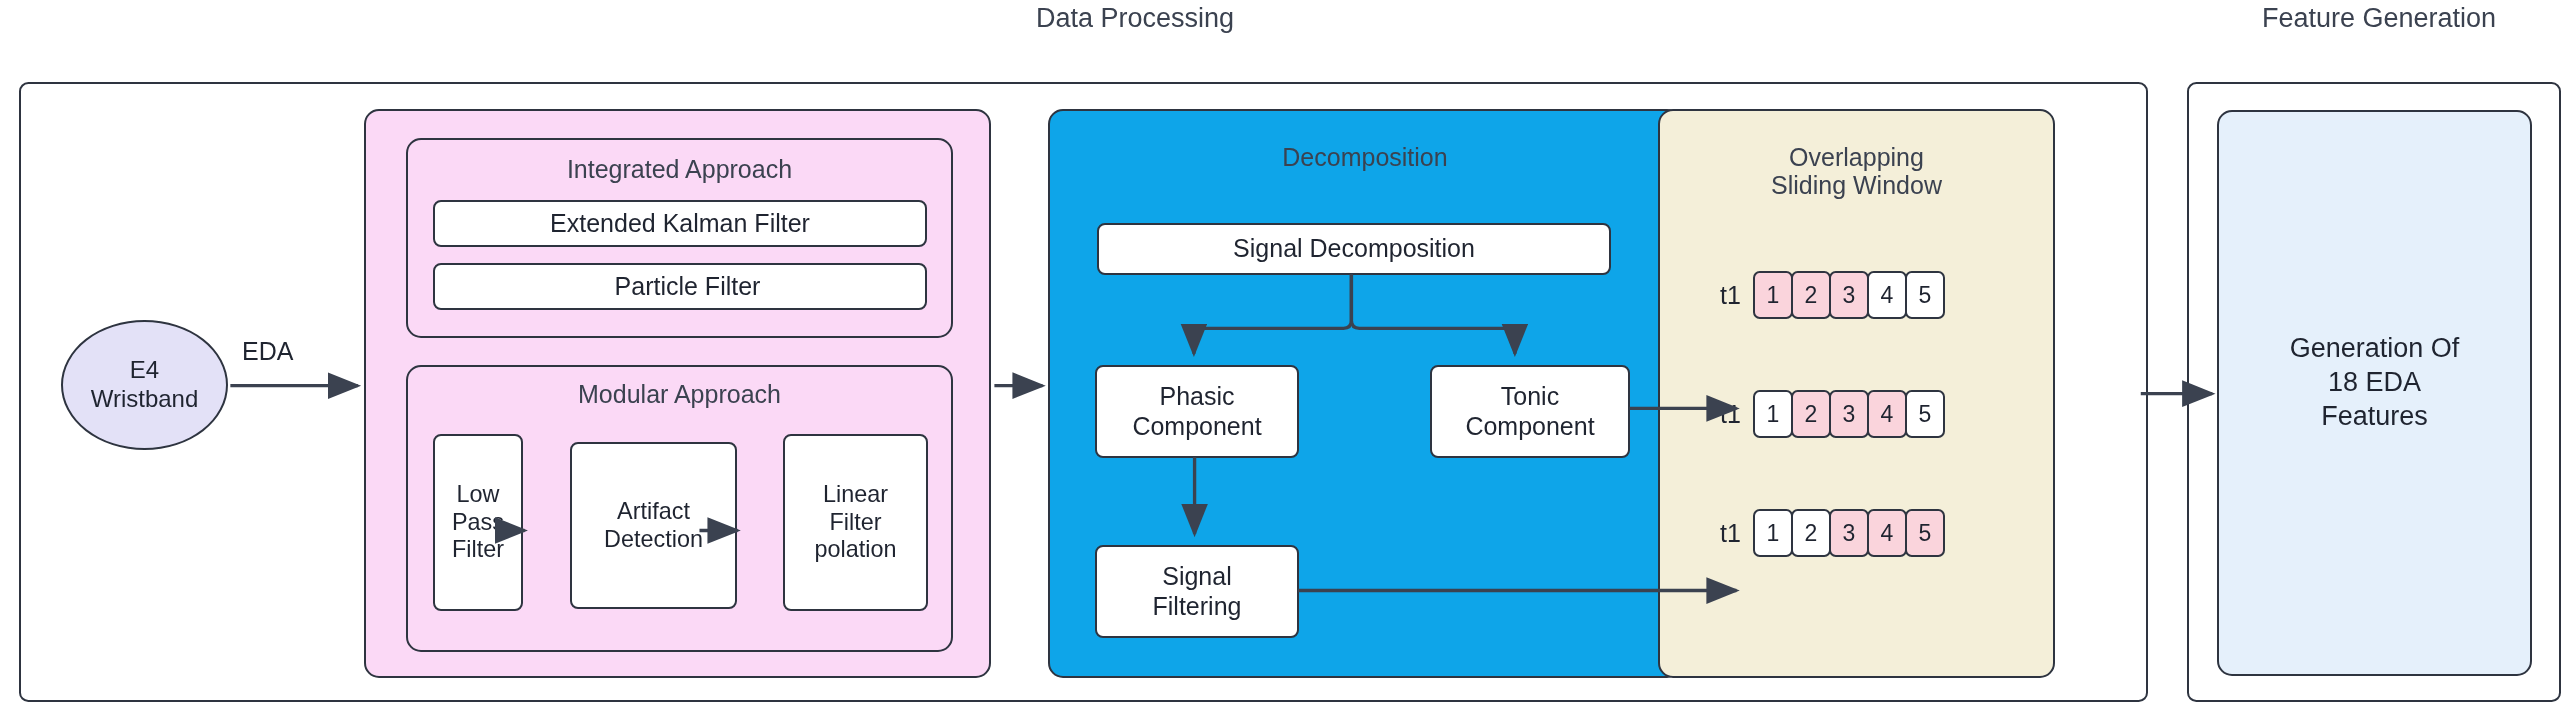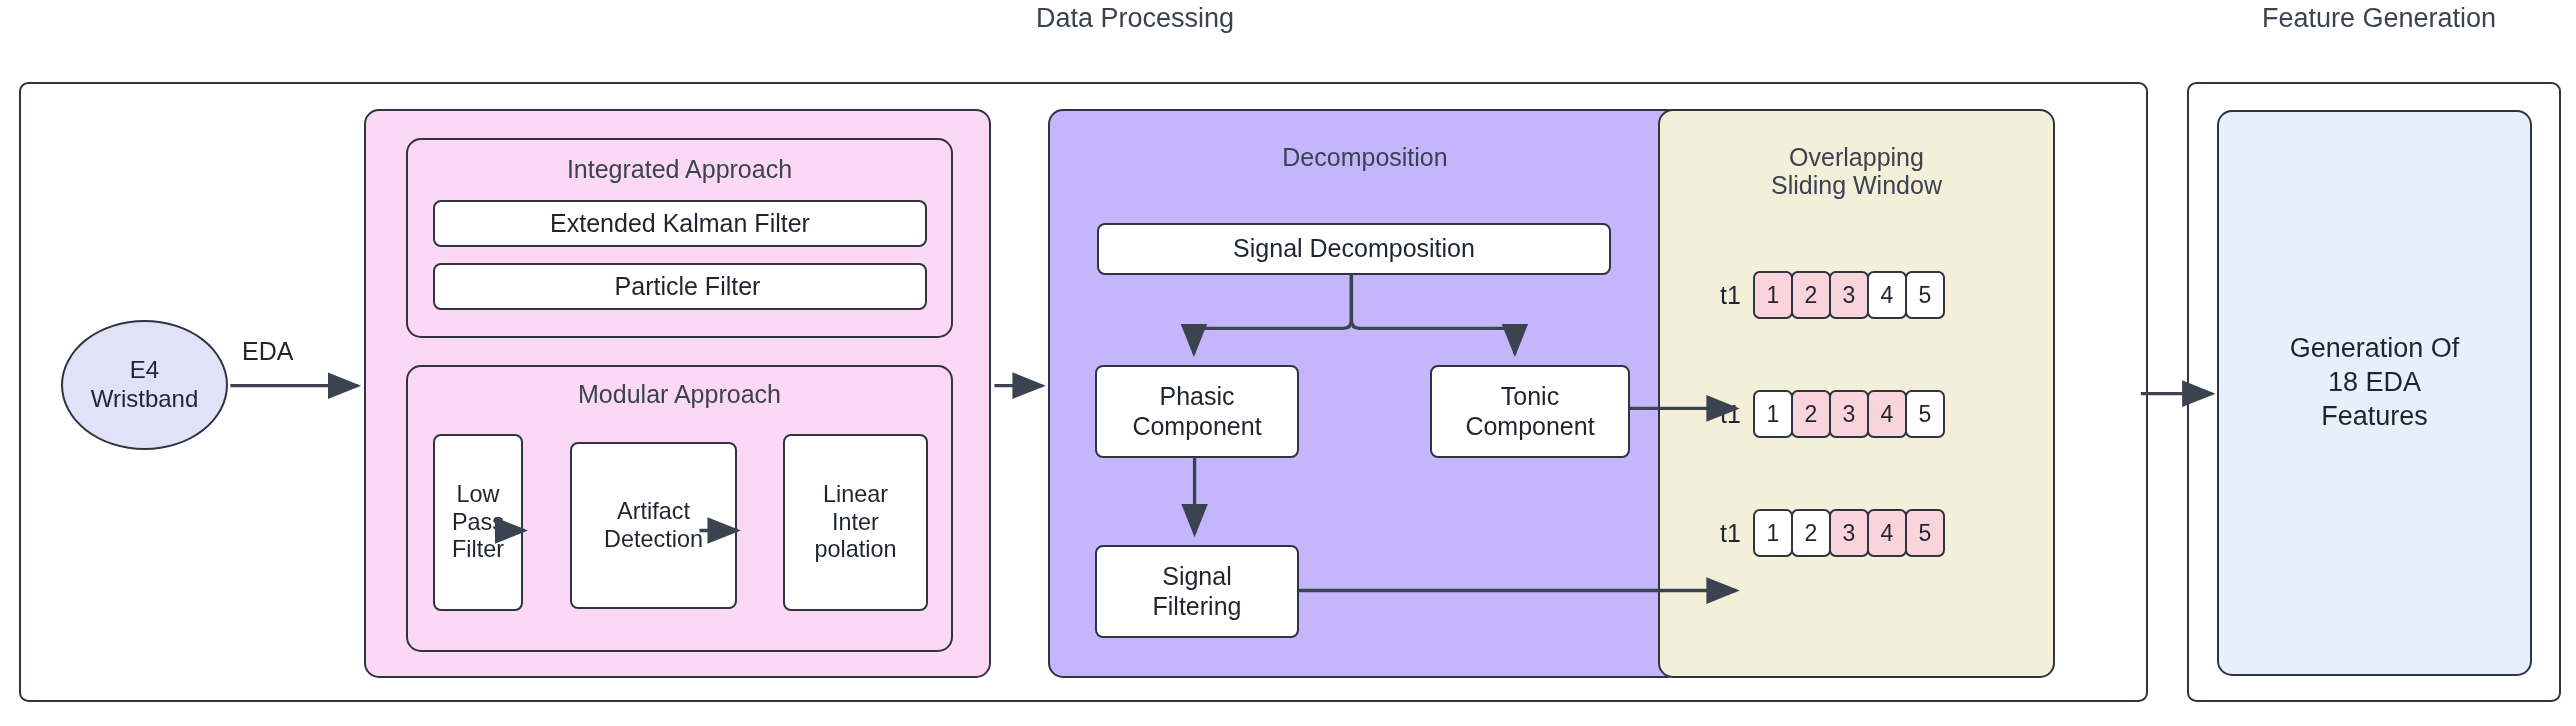--- a/index.html
+++ b/index.html
@@ -35,21 +35,21 @@
     border-radius: 9.3px;
     background: #ffffff;
   }
 
   
   .panel {
     border: 2.7px solid #2e3440;
     border-radius: 15px;
   }
   .panel.pink   { background: #fbd9f6; }
-  .panel.green  { background: #c4b5fd; }
+  .panel.green  { background: #0ea5e9; }
   .panel.beige  { background: #f4efd9; }
   .panel.blue   { background: #e5f0fb; padding-left: 20px; }
 
   .panel-title {
     position: absolute;
     left: 0; right: 0;
     text-align: center;
     font-size: 25px;
     color: #3b4250;
     line-height: 1.12;
@@ -148,21 +148,21 @@
     </div>
 
     <div class="abs panel pink" style="left:40px; top:254px; width:547px; height:287px;">
       <div class="panel-title" style="top:13.3px;">Modular Approach</div>
       <div class="abs node small" style="left:25px; top:67px; width:90px; height:177px;">Low
 Pass
 Filter</div>
       <div class="abs node small" style="left:162px; top:75px; width:167px; height:167px;">Artifact
 Detection</div>
       <div class="abs node small" style="left:375px; top:67px; width:145px; height:177px;">Linear
-Inter
+Filter
 polation</div>
     </div>
   </div>
 
   <div class="abs panel green" style="left:1048px; top:109px; width:634px; height:569px;">
     <div class="panel-title" style="top:32px;">Decomposition</div>
     <div class="abs node" style="left:47px; top:112px; width:514px; height:52px;">Signal Decomposition</div>
     <div class="abs node" style="left:45px; top:254px; width:204px; height:93px;">Phasic
 Component</div>
     <div class="abs node" style="left:380px; top:254px; width:200px; height:93px;">Tonic

